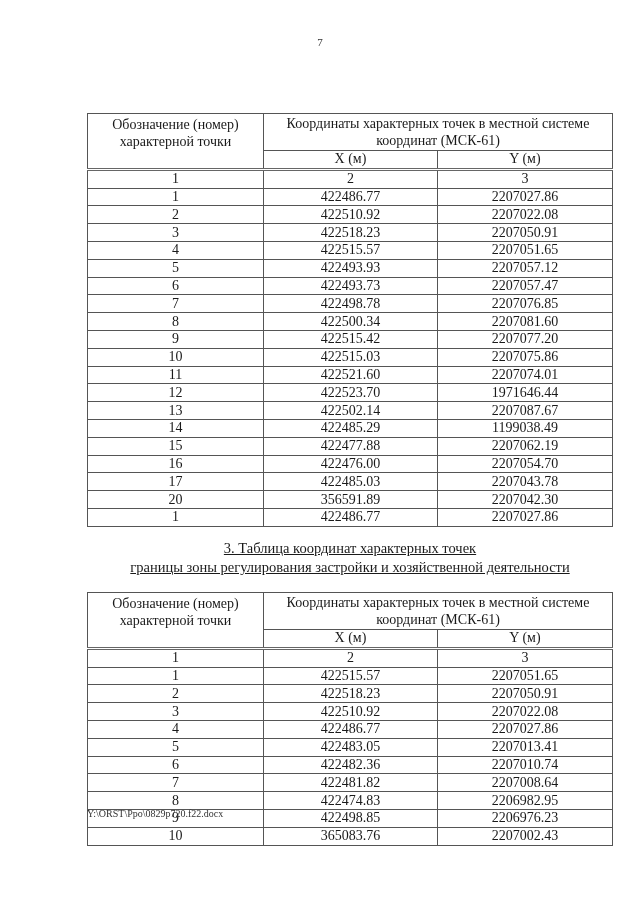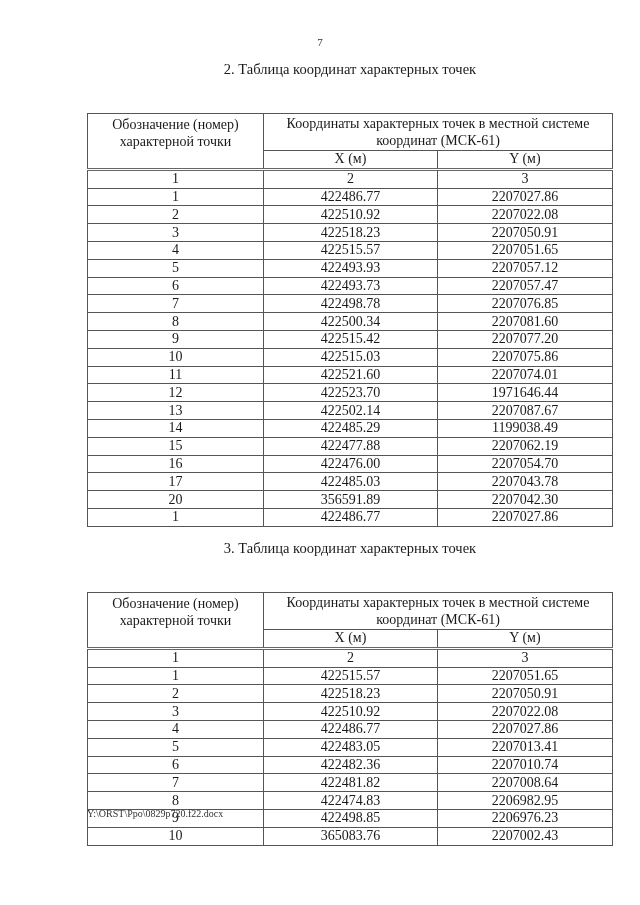--- a/index.html
+++ b/index.html
@@ -10,21 +10,21 @@
     }
     .page-number {
       position: absolute; top: 36px; left: 0; width: 640px;
       text-align: center; font-size: 11px; color: #333;
     }
     .title {
       position: absolute; left: 60px; width: 580px;
       text-align: center; font-size: 14.5px; line-height: 19px;
     }
     .title-1 { top: 60px; }
-    .title-2 { top: 539px; }
+    .title-2 { top: 539px; text-decoration: underline; }
     table.coords {
       position: absolute; left: 87px; width: 525px;
       border-collapse: collapse; table-layout: fixed;
       font-size: 14px;
       border-radius: 10px;
     }
     table.coords td {
       border: 1px solid #555;
       text-align: center; padding: 0; line-height: 16px;
       height: 16.8px; overflow: hidden; white-space: nowrap;
@@ -41,21 +41,20 @@
       position: absolute; left: 87px; top: 808px;
       font-size: 10px; color: #333;
     }
   </style>
 </head>
 <body>
 
 <div class="page-number">7</div>
 
 <div class="title title-1">
-  <div>2. Таблица координат характерных точек</div>
 </div>
 
 <table class="coords table-1">
   <colgroup>
       <col class="c1">
       <col class="c2">
       <col class="c3">
     </colgroup>
   <tbody id="tbody-0">
     <tr>
@@ -164,20 +163,21 @@
       <tr>
         <td>1</td>
         <td>422486.77</td>
         <td>2207027.86</td>
       </tr>
     </tbody>
 </table>
 
 <div class="title title-2">
   <div>3. Таблица координат характерных точек</div>
+  <div>границы зоны регулирования застройки и хозяйственной деятельности</div>
 </div>
 
 <table class="coords table-2">
   <colgroup>
       <col class="c1">
       <col class="c2">
       <col class="c3">
     </colgroup>
   <tbody id="tbody-1">
     <tr>

